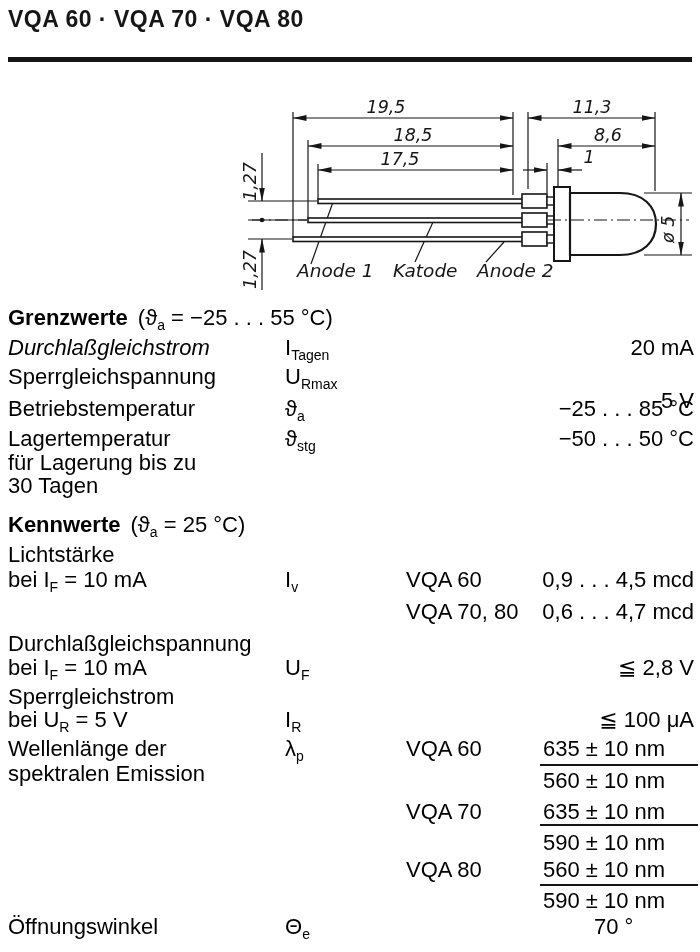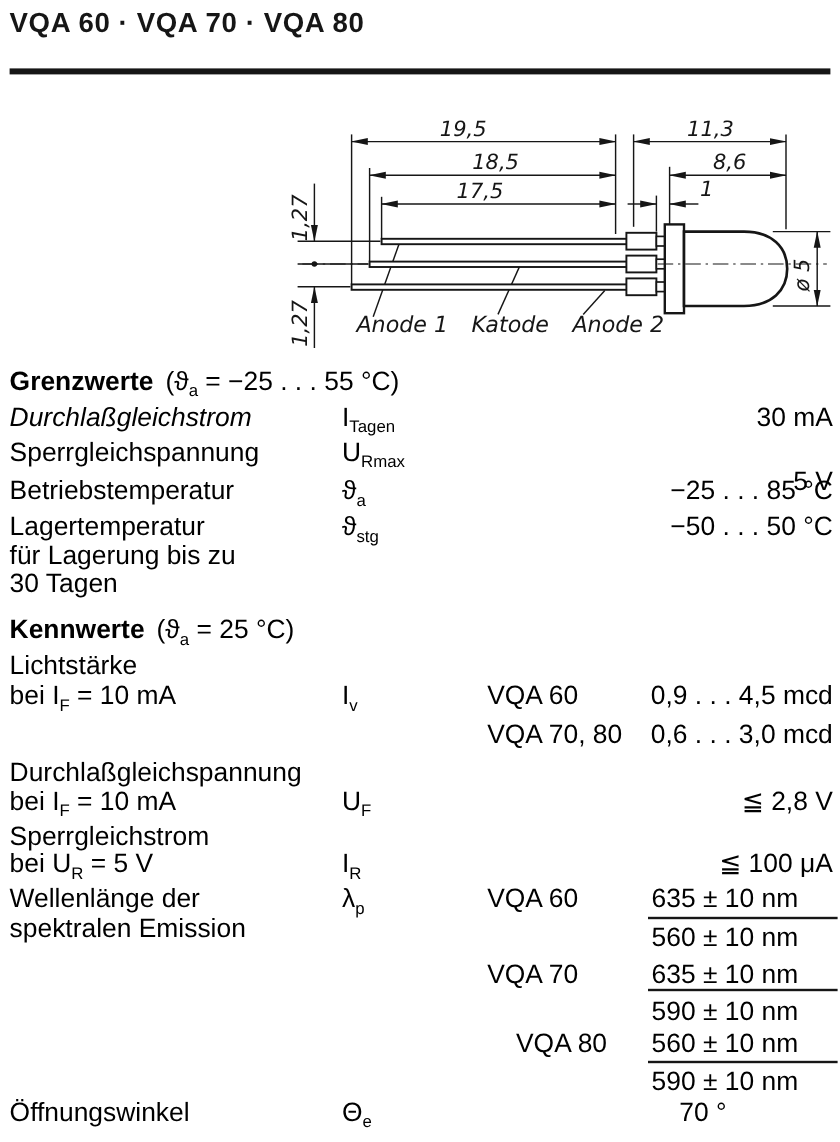--- a/index.html
+++ b/index.html
@@ -98,21 +98,21 @@
     <text x="477" y="192">Anode 2</text>
   </g>
 </svg>
 
 <div class="t" style="top:307px;left:8px;">
   <span class="b">Grenzwerte</span><span class="cond"><span>(ϑ</span><sub class="sb">a</sub><span> = −25 . . . 55 °C)</span></span>
 </div>
 
 <span class="t" style="top:337px;left:8px;font-style:italic;">Durchlaßgleichstrom</span>
 <span class="t" style="top:337px;left:285px;"><span>I</span><sub class="sb">Tagen</sub></span>
-<span class="t val" style="top:337px;">30 mA</span>
+<span class="t val" style="top:337px;">20 mA</span>
 
 <span class="t" style="top:366px;left:8px;">Sperrgleichspannung</span>
 <span class="t" style="top:366px;left:285px;"><span>U</span><sub class="sb">Rmax</sub></span>
 <span class="t val" style="top:366px;margin-top:24px;">5 V</span>
 
 <span class="t" style="top:398px;left:8px;">Betriebstemperatur</span>
 <span class="t" style="top:398px;left:285px;"><span>ϑ</span><sub class="sb">a</sub></span>
 <span class="t val" style="top:398px;">−25 . . . 85 °C</span>
 
 <span class="t" style="top:428px;left:8px;">Lagertemperatur</span>
@@ -124,21 +124,21 @@
 <div class="t" style="top:514px;left:8px;">
   <span class="b">Kennwerte</span><span class="cond"><span>(ϑ</span><sub class="sb">a</sub><span> = 25 °C)</span></span>
 </div>
 
 <span class="t" style="top:544px;left:8px;">Lichtstärke</span>
 <span class="t" style="top:569px;left:8px;"><span>bei I</span><sub class="sb">F</sub><span> = 10 mA</span></span>
 <span class="t" style="top:569px;left:285px;"><span>I</span><sub class="sb">v</sub></span>
 <span class="t" style="top:569px;left:406px;">VQA 60</span>
 <span class="t val" style="top:569px;">0,9 . . . 4,5 mcd</span>
 <span class="t" style="top:601px;left:406px;">VQA 70, 80</span>
-<span class="t val" style="top:601px;">0,6 . . . 3,0 mcd</span>
+<span class="t val" style="top:601px;">0,6 . . . 4,7 mcd</span>
 
 <span class="t" style="top:633px;left:8px;">Durchlaßgleichspannung</span>
 <span class="t" style="top:657px;left:8px;"><span>bei I</span><sub class="sb">F</sub><span> = 10 mA</span></span>
 <span class="t" style="top:657px;left:285px;"><span>U</span><sub class="sb">F</sub></span>
 <span class="t val" style="top:657px;">≦ 2,8 V</span>
 
 <span class="t" style="top:686px;left:8px;">Sperrgleichstrom</span>
 <span class="t" style="top:709px;left:8px;"><span>bei U</span><sub class="sb">R</sub><span> = 5 V</span></span>
 <span class="t" style="top:709px;left:285px;"><span>I</span><sub class="sb">R</sub></span>
 <span class="t val" style="top:709px;">≦ 100 μA</span>
@@ -150,20 +150,20 @@
 <span class="t" style="top:738px;left:406px;">VQA 60</span>
 <span class="t" style="top:738px;left:543px;">635 ± 10 nm</span>
 <div class="bar" style="top:764px;"></div>
 <span class="t" style="top:770px;left:543px;">560 ± 10 nm</span>
 
 <span class="t" style="top:801px;left:406px;">VQA 70</span>
 <span class="t" style="top:801px;left:543px;">635 ± 10 nm</span>
 <div class="bar" style="top:824px;"></div>
 <span class="t" style="top:832px;left:543px;">590 ± 10 nm</span>
 
-<span class="t" style="top:859px;left:406px;margin-left:24px;">VQA 80</span>
+<span class="t" style="top:859px;left:406px;">VQA 80</span>
 <span class="t" style="top:859px;left:543px;">560 ± 10 nm</span>
 <div class="bar" style="top:884px;"></div>
 <span class="t" style="top:890px;left:543px;">590 ± 10 nm</span>
 
 <span class="t" style="top:916px;left:8px;">Öffnungswinkel</span>
 <span class="t" style="top:916px;left:285px;"><span>Θ</span><sub class="sb">e</sub></span>
-<span class="t" style="top:916px;left:566px;">70 °</span>
+<span class="t" style="top:916px;left:594px;">70 °</span>
 
 </body></html>

